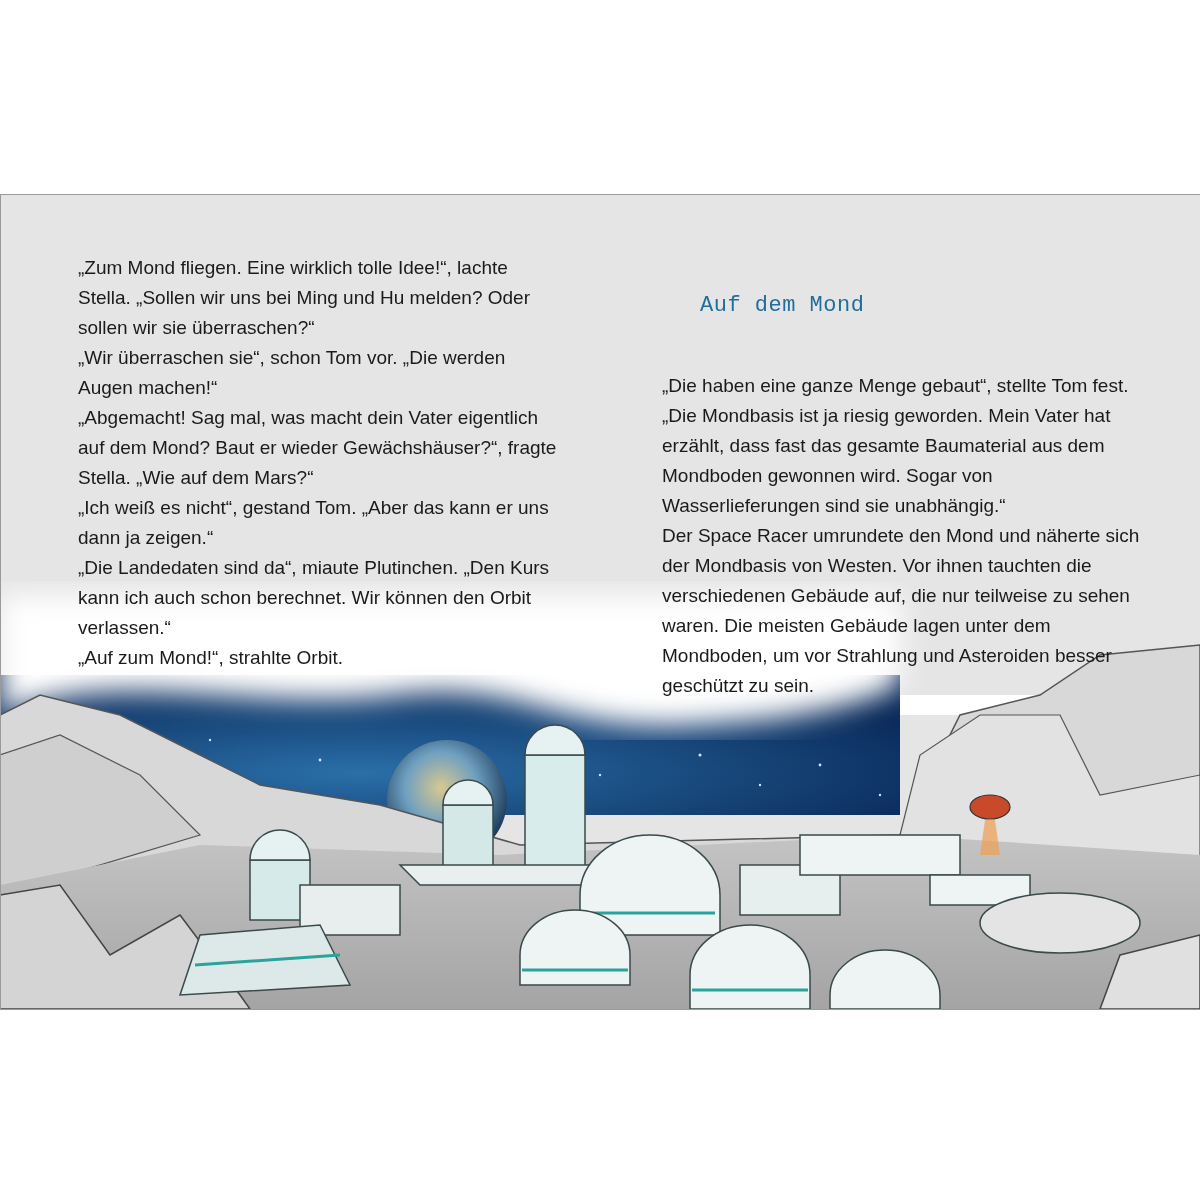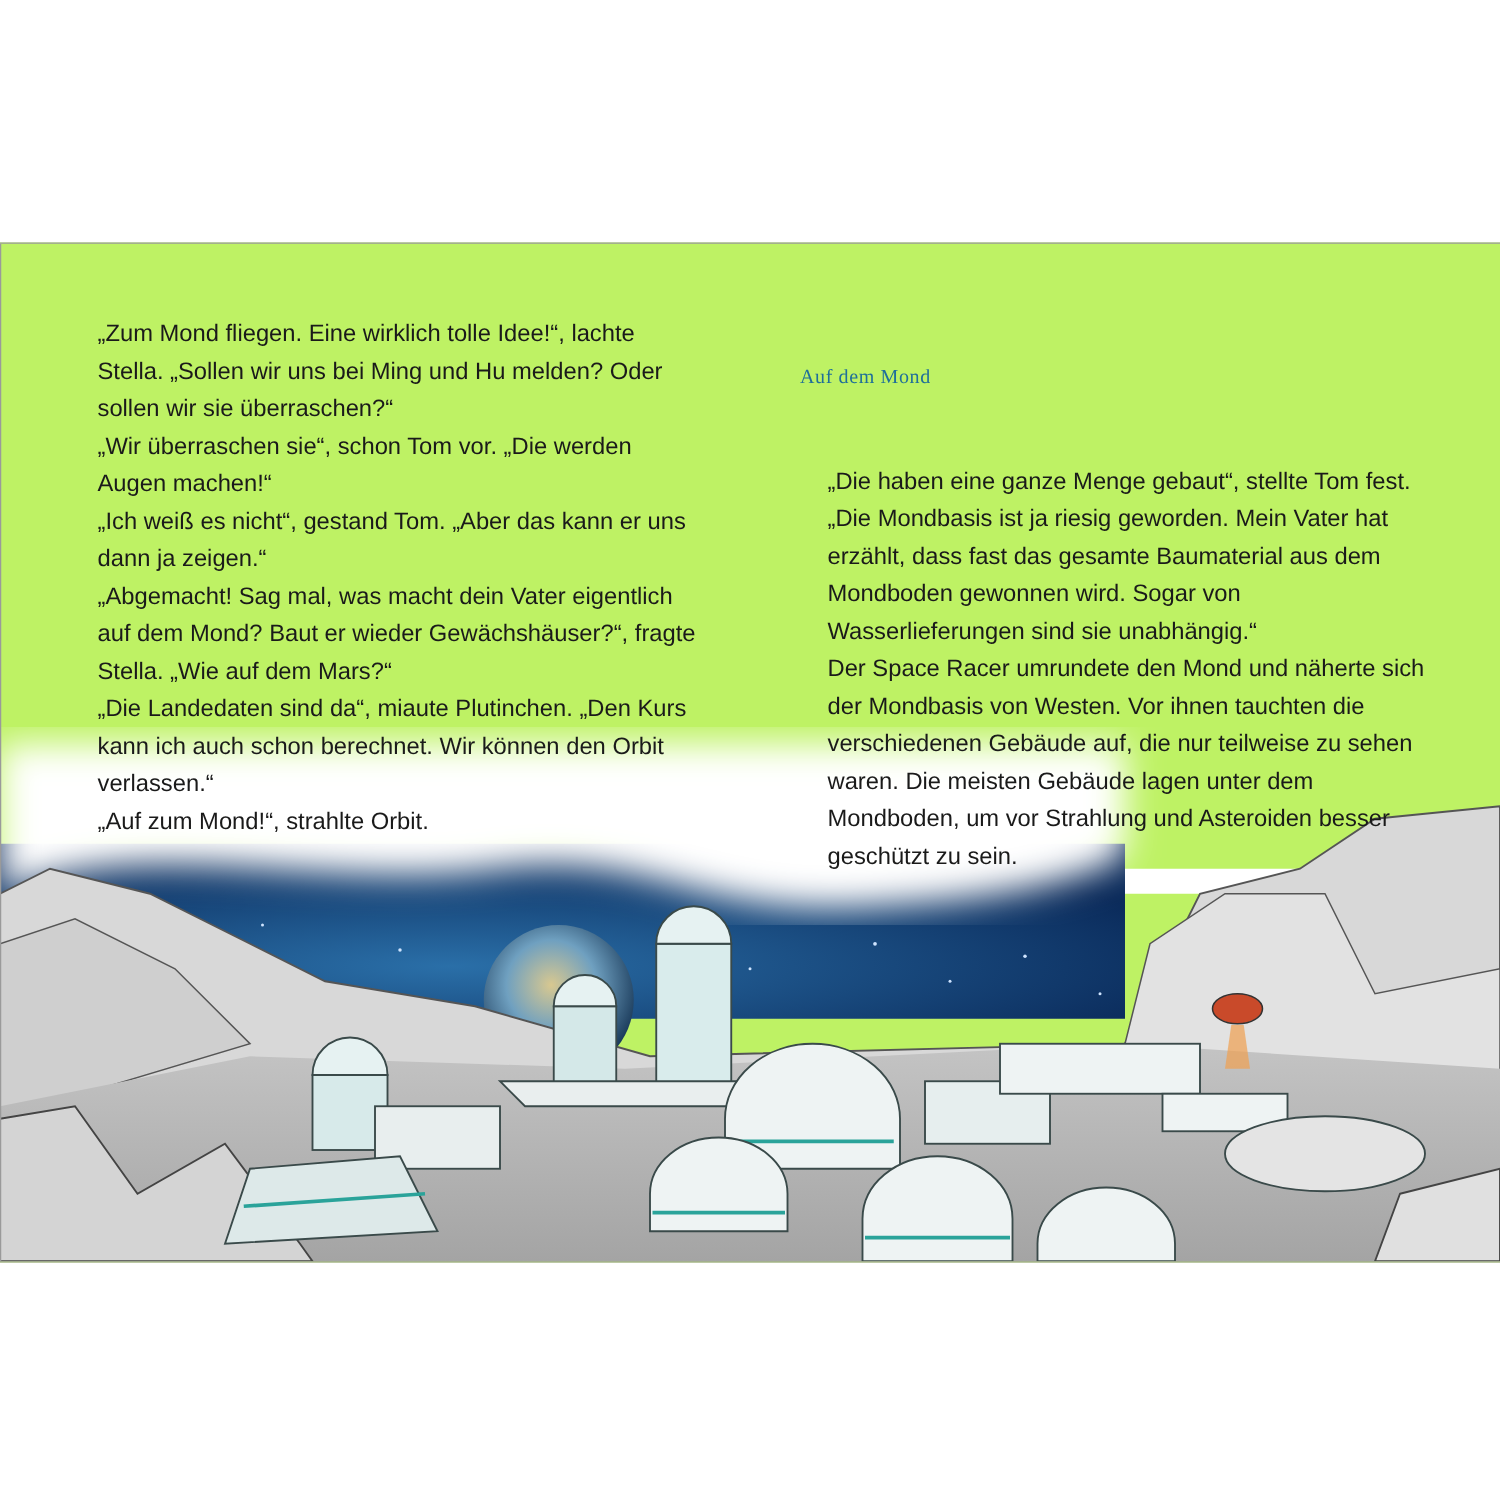--- a/index.html
+++ b/index.html
@@ -1,24 +1,24 @@
 <!DOCTYPE html>
 <html><head>
 <meta charset="utf-8">
 <style>
   html, body { margin:0; padding:0; background:#ffffff; }
   body { width:1200px; height:1200px; position:relative; overflow:hidden; font-family:"Liberation Sans", sans-serif; }
-  .spread { position:absolute; left:0; top:194px; width:1200px; height:814px; border-top:1px solid #9a9a9a; border-bottom:1px solid #9a9a9a; background:#bef264; overflow:hidden; }
+  .spread { position:absolute; left:0; top:194px; width:1200px; height:814px; border-top:1px solid #9a9a9a; border-bottom:1px solid #9a9a9a; background:#e5e5e5; overflow:hidden; }
   .left-border { position:absolute; left:0; top:0; width:1px; height:100%; background:#9a9a9a; }
   .illustration { position:absolute; left:0; top:0; width:1200px; height:814px; }
   .col { position:absolute; font-size:19px; line-height:30px; color:#1a1a1a; }
   .col p { margin:0; }
   .col-left { left:78px; top:58px; width:480px; }
   .col-right { left:662px; top:176px; width:480px; }
-  .heading { position:absolute; left:640px; top:98px; font-size:16px; color:#1f6f9a; letter-spacing:0.5px; font-family:Liberation Serif, serif; }
+  .heading { position:absolute; left:700px; top:98px; font-size:22px; color:#1f6f9a; letter-spacing:0.5px; font-family:Liberation Mono, monospace; }
 </style>
 </head>
 <body>
 
 <div class="spread">
   <svg class="illustration" viewBox="0 0 1200 814" preserveAspectRatio="none">
     <defs>
       <radialGradient id="sky" cx="40%" cy="70%" r="70%">
         <stop offset="0%" stop-color="#2a6fa8"></stop>
         <stop offset="100%" stop-color="#0a2a5a"></stop>
@@ -93,22 +93,22 @@
     <g>
       <ellipse cx="990" cy="612" rx="20" ry="12" fill="#c94a2a" stroke="#333" stroke-width="1.2"></ellipse>
       <path d="M985 625 L980 660 L1000 660 L995 625 Z" fill="#f0a050" opacity="0.7"></path>
     </g>
   </svg>
   <div class="left-border"></div>
 
   <div class="col col-left">
     <p>„Zum Mond fliegen. Eine wirklich tolle Idee!“, lachte Stella. „Sollen wir uns bei Ming und Hu melden? Oder sollen wir sie überraschen?“</p>
     <p>„Wir überraschen sie“, schon Tom vor. „Die werden Augen machen!“</p>
+    <p>„Abgemacht! Sag mal, was macht dein Vater eigentlich auf dem Mond? Baut er wieder Gewächshäuser?“, fragte Stella. „Wie auf dem Mars?“</p>
     <p>„Ich weiß es nicht“, gestand Tom. „Aber das kann er uns dann ja zeigen.“</p>
-    <p>„Abgemacht! Sag mal, was macht dein Vater eigentlich auf dem Mond? Baut er wieder Gewächshäuser?“, fragte Stella. „Wie auf dem Mars?“</p>
     <p>„Die Landedaten sind da“, miaute Plutinchen. „Den Kurs kann ich auch schon berechnet. Wir können den Orbit verlassen.“</p>
     <p>„Auf zum Mond!“, strahlte Orbit.</p>
   </div>
 
   <div class="heading">Auf dem Mond</div>
 
   <div class="col col-right">
     <p>„Die haben eine ganze Menge gebaut“, stellte Tom fest. „Die Mondbasis ist ja riesig geworden. Mein Vater hat erzählt, dass fast das gesamte Baumaterial aus dem Mondboden gewonnen wird. Sogar von Wasserlieferungen sind sie unabhängig.“</p>
     <p>Der Space Racer umrundete den Mond und näherte sich der Mondbasis von Westen. Vor ihnen tauchten die verschiedenen Gebäude auf, die nur teilweise zu sehen waren. Die meisten Gebäude lagen unter dem Mondboden, um vor Strahlung und Asteroiden besser geschützt zu sein.</p>
   </div>

